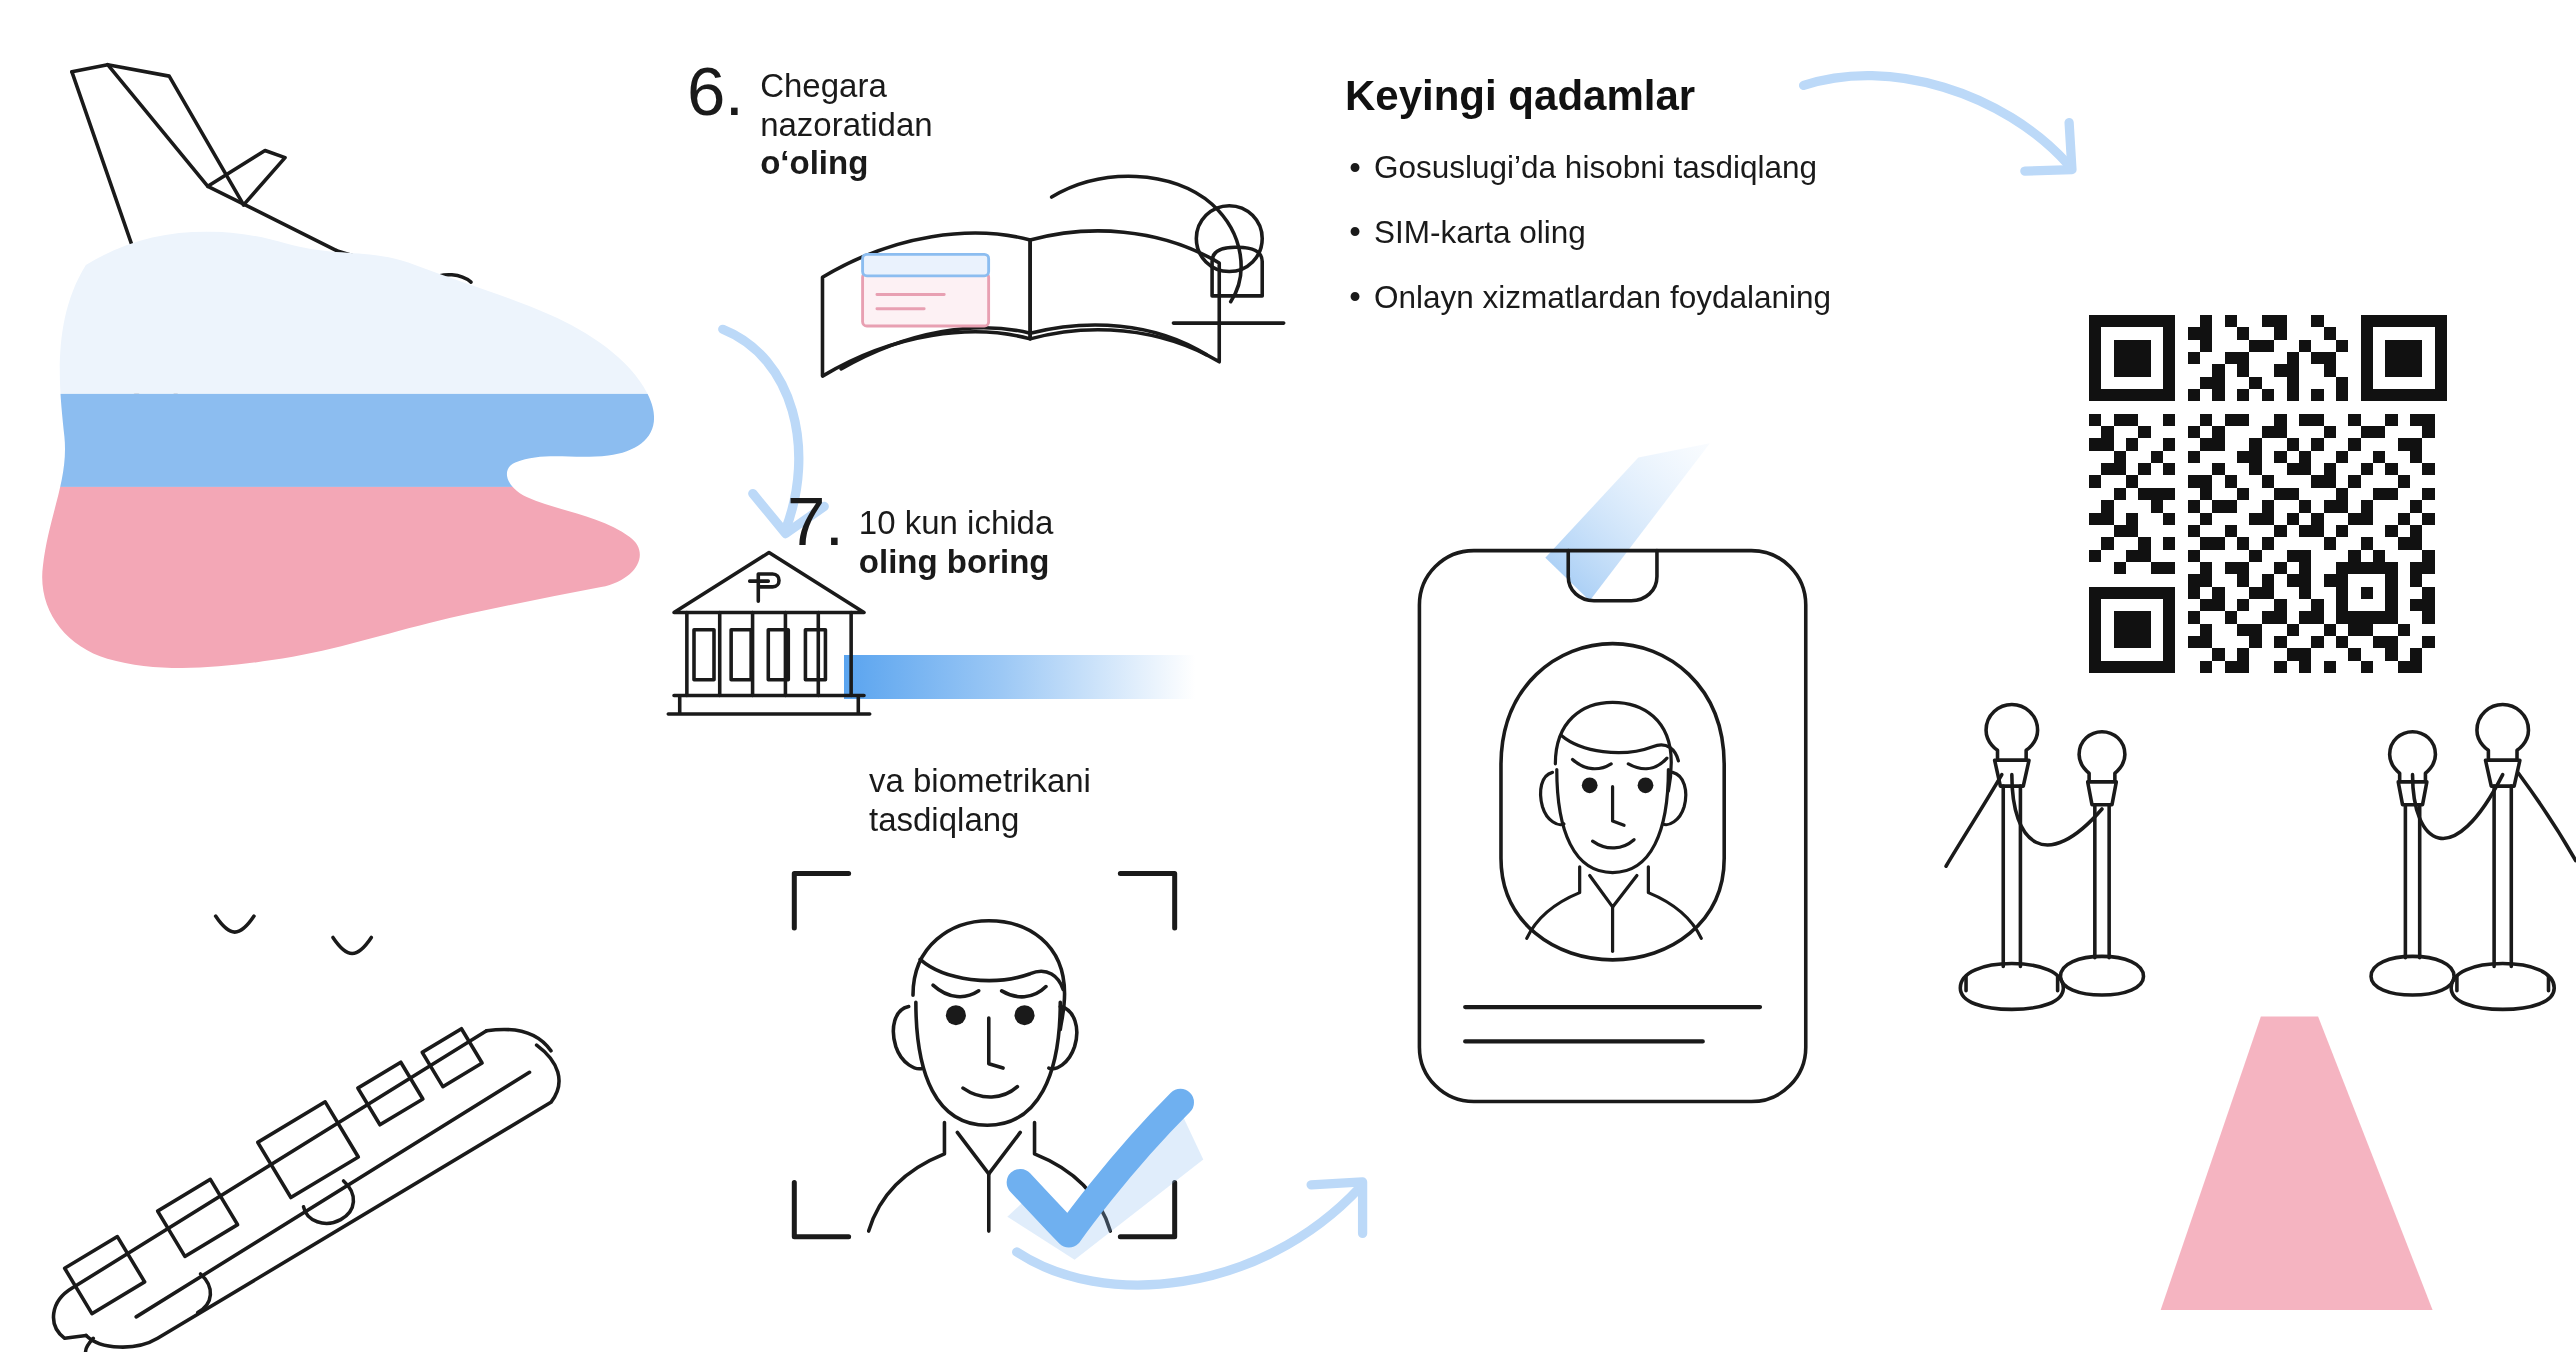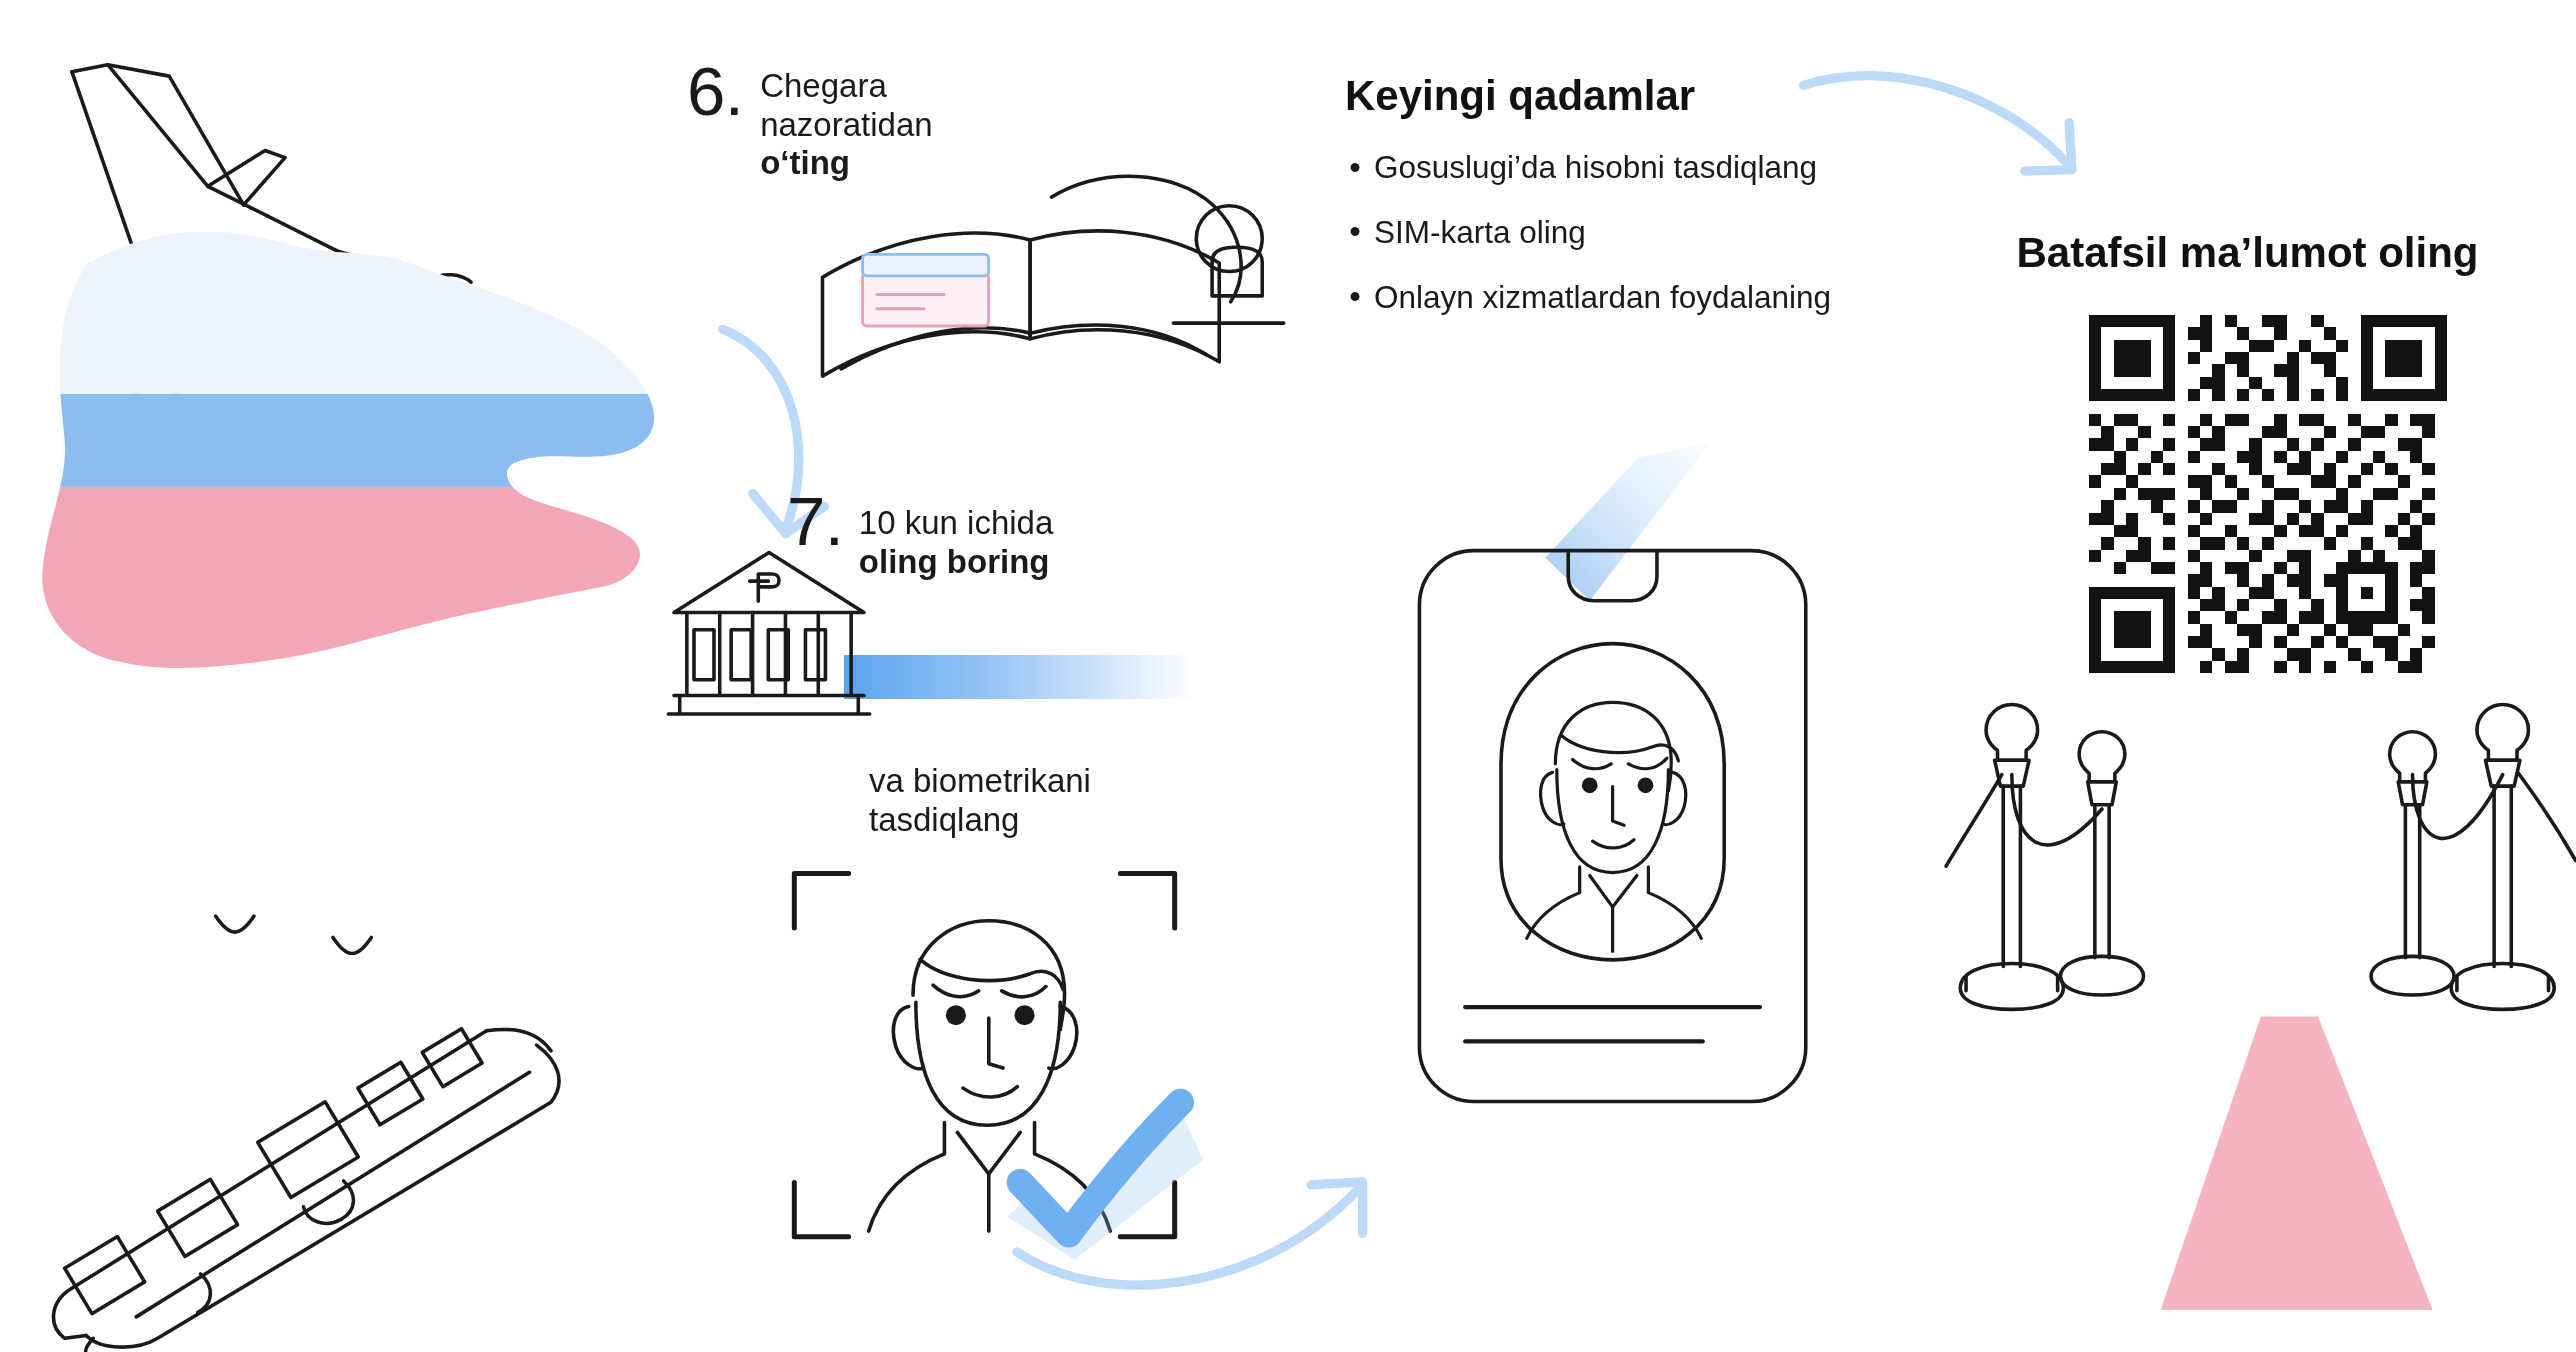--- a/index.html
+++ b/index.html
@@ -136,21 +136,21 @@
         <path d="M150 470 C130 492 140 500 165 492"></path>
       </g>
     </svg>
   </div>
 
   <div class="abs" style="left:687px; top:57px; display:flex; align-items:flex-start;">
     <div class="step-num">6.</div>
     <div class="step-text" style="margin-left:17px; padding-top:10px;">
       <div>Chegara</div>
       <div>nazoratidan</div>
-      <div class="bold">o‘ting</div>
+      <div class="bold">o‘oling</div>
     </div>
   </div>
 
   <div class="abs" style="left:801px; top:154px;">
     <svg width="487" height="301" viewBox="0 0 680 420">
       <g fill="none" stroke="#1a1a1a" stroke-width="5" stroke-linejoin="round" stroke-linecap="round">
         <path d="M30 310 C130 250 240 236 320 258 L320 120 C240 98 130 112 30 172 Z"></path>
         <path d="M320 258 C400 236 500 240 584 290 L584 152 C500 102 400 98 320 120 Z"></path>
         <path d="M56 300 C150 246 246 232 320 250"></path>
         <path d="M320 250 C400 230 492 234 566 280"></path>
@@ -256,23 +256,20 @@
 
   <div class="abs" style="left:1789px; top:64px;">
     <svg width="329" height="157" viewBox="0 0 460 220">
       <g fill="none" stroke="#bcd9f8" stroke-width="13" stroke-linecap="round" stroke-linejoin="round">
         <path d="M20 30 C140 -10 300 40 390 140"></path>
         <path d="M330 150 L396 148 L392 82"></path>
       </g>
     </svg>
   </div>
 
-  <div class="abs" style="left:2004px; top:229px; width:487px; text-align:center;">
-    <div class="heading">Batafsil ma’lumot oling</div>
-  </div>
   <div class="abs" style="left:2089px; top:315px;">
     <svg width="358" height="358" viewBox="0 0 29 29" shape-rendering="crispEdges">
       <rect width="29" height="29" fill="#ffffff"></rect>
       <g fill="#111111">
 
         <rect x="0" y="0" width="7" height="1"></rect>
           <rect x="0" y="6" width="7" height="1"></rect>
         <rect x="0" y="0" width="1" height="7"></rect>
           <rect x="6" y="0" width="1" height="7"></rect>
         <rect x="2" y="2" width="3" height="3"></rect>

